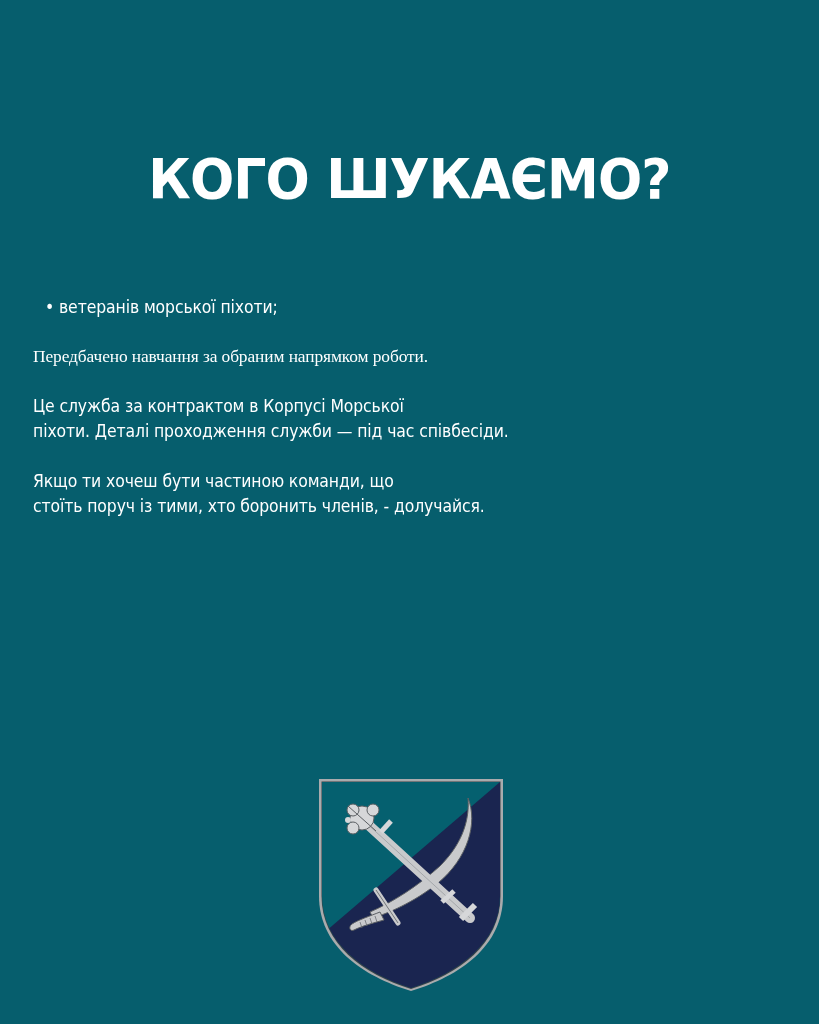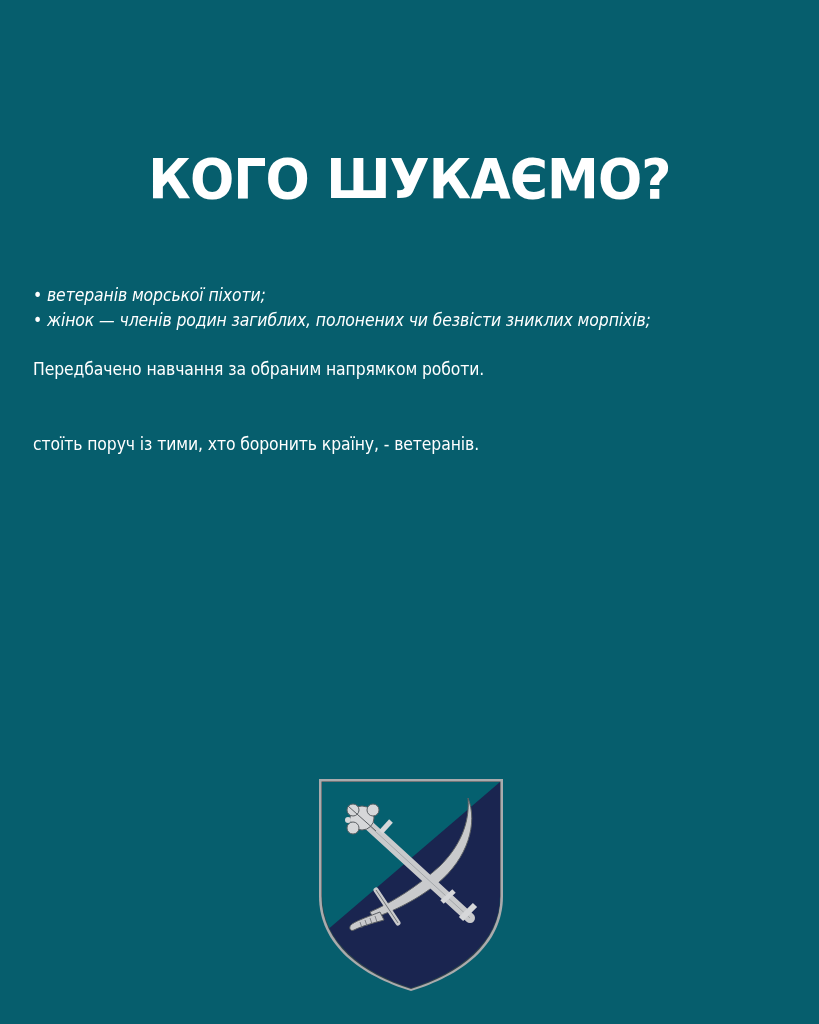--- a/index.html
+++ b/index.html
@@ -33,61 +33,64 @@
       left: 33px;
       top: 283px;
       width: 780px;
       font-family: "DejaVu Sans Condensed", "DejaVu Sans", sans-serif;
       font-size: 17.4px;
       line-height: 25px;
       letter-spacing: -0.1px;
     }
     .content ul {
       list-style: none;
-      margin: 0;
+      margin: 12px;
       padding: 0;
-      font-style: italic;
     }
     .content li {
       margin: 0;
       padding: 0;
       white-space: nowrap;
     }
     .content p {
       margin: 25px 0 0 0;
       white-space: nowrap;
     }
     .content p.gap-first {
       margin-top: 24px;
+      font-family: Liberation Serif, serif;
     }
     .emblem {
       position: absolute;
       left: 318px;
       top: 778px;
       width: 186px;
       height: 214px;
     }
   </style>
 </head>
 <body>
 
 <h1 class="title">КОГО ШУКАЄМО?</h1>
 
 <div class="content">
   <ul>
     <li>• ветеранів морської піхоти;</li>
-    <li>• жінок — членів родин загиблих, полонених чи безвісти зниклих морпіхів;</li>
   </ul>
 
   <p class="gap-first">Передбачено навчання за обраним напрямком роботи.</p>
 
+  <p>
+    <span>Це служба за контрактом в Корпусі Морської</span><br>
+    <span>піхоти. Деталі проходження служби — під час співбесіди.</span>
+  </p>
 
   <p>
-    <br>
-    <span>стоїть поруч із тими, хто боронить країну, - ветеранів.</span>
+    <span>Якщо ти хочеш бути частиною команди, що</span><br>
+    <span>стоїть поруч із тими, хто боронить членів, - долучайся.</span>
   </p>
 
 </div>
 
 <div class="emblem">
   <svg width="186" height="214" viewBox="0 0 186 214" xmlns="http://www.w3.org/2000/svg">
     <defs>
       <clipPath id="shieldClip">
         <path d="M4,4 L182,4 L182,118 C182,165 140,195 93,210 C46,195 4,165 4,118 Z"></path>
       </clipPath>

